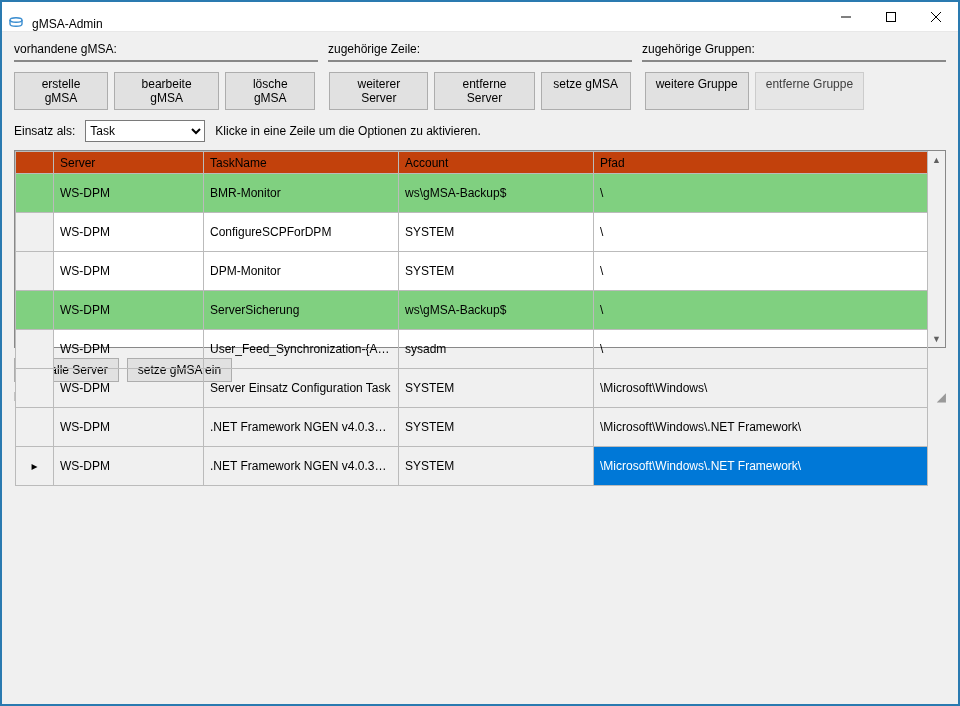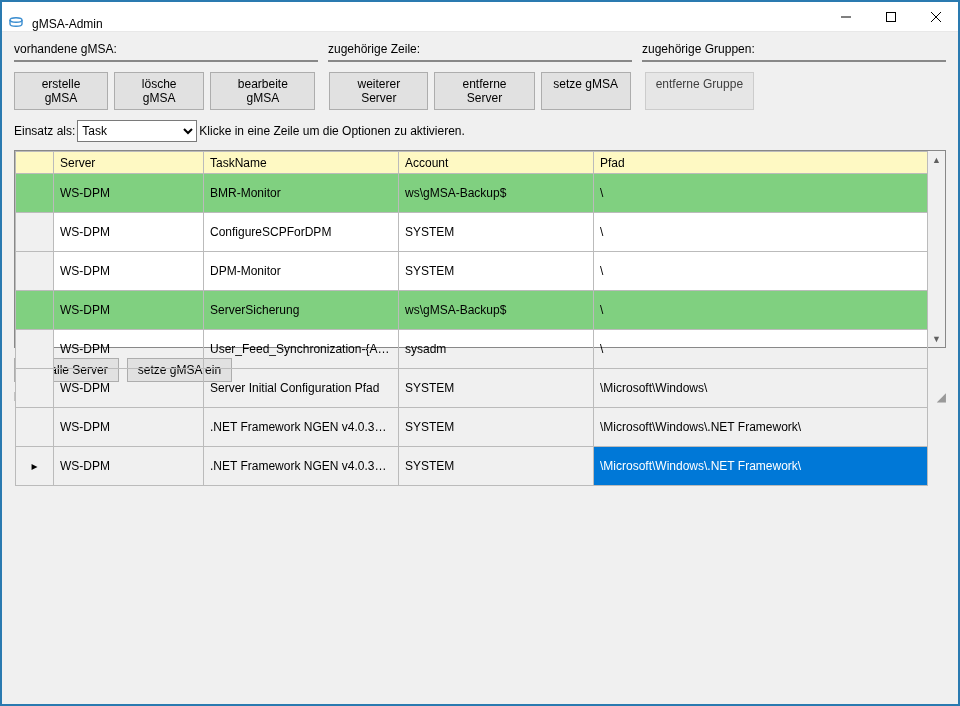--- a/index.html
+++ b/index.html
@@ -22,31 +22,31 @@
   .scrollbar .arr { position: absolute; left: 0; right: 0; height: 17px; display: flex; align-items: center; justify-content: center; color: #606060; font-size: 9px; }
   .scrollbar .arr.up { top: 0; }
   .scrollbar .arr.dn { bottom: 0; }
   
   .btnrow { display: flex; gap: 8px; margin: 10px 0; }
   .btnrow.main { gap: 14px; }
   .btnrow .group { display: flex; gap: 6px; }
   .btn { background: #e1e1e1; border: 1px solid #adadad; padding: 4px 10px; min-width: 90px; text-align: center; cursor: default; }
   .btn.disabled { color: #404040; border-color: #ccc; background: #e6e6e6; }
   
-  .einsatz { display: flex; align-items: center; gap: 2px; margin-bottom: 8px; }
+  .einsatz { display: flex; align-items: center; gap: 10px; margin-bottom: 8px; }
   .einsatz select { width: 120px; height: 22px; background: #fff; border: 1px solid #7a7a7a; }
   .einsatz .hint { color: #000; }
   
   .gridwrap { border: 1px solid #888; background: #fff; height: 198px; position: relative; }
   .gridscroll { position: absolute; right: 0; top: 0; bottom: 0; width: 17px; background: #f0f0f0; }
   .gridscroll .arr { position: absolute; left: 0; right: 0; height: 17px; display: flex; align-items: center; justify-content: center; color: #606060; font-size: 9px; }
   .gridscroll .arr.up { top: 0; }
   .gridscroll .arr.dn { bottom: 0; }
   table.grid { border-collapse: collapse; width: calc(100% - 17px); table-layout: fixed; }
-  table.grid th { background: #fef9c3; border: 1px solid #bbb; text-align: left; font-weight: normal; padding: 3px 6px; height: 22px; }
+  table.grid th { background: #c2410c; border: 1px solid #bbb; text-align: left; font-weight: normal; padding: 3px 6px; height: 22px; }
   table.grid td { border: 1px solid #bbb; padding: 12px 6px; height: 18px; white-space: nowrap; overflow: hidden; text-overflow: ellipsis; }
   table.grid tr.hl td { background: #80d080; }
   table.grid td.selcell { background: #0078d7; color: #fff; }
   .rowhdr { width: 38px; background: #f0f0f0; text-align: center; }
   
   .bottombtns { display: flex; gap: 8px; margin-top: 10px; }
   .status { margin-top: 8px; color: #000; font-size: 12px; display:flex; }
   .status .gripper { margin-left:auto; color:#999; width:14px; text-align:right; }
 </style>
 </head>
@@ -102,29 +102,30 @@
 
           <div class="arr dn">▼</div>
         </div>
       </div>
     </div>
   </div>
 
   <div class="btnrow main">
     <div class="group" style="width:33%;">
       <div class="btn">erstelle gMSA</div>
+      <div class="btn">bearbeite gMSA</div>
       <div class="btn">lösche gMSA</div>
-      <div class="btn">bearbeite gMSA</div>
     </div>
     <div class="group" style="width:33%;">
       <div class="btn">weiterer Server</div>
       <div class="btn">entferne Server</div>
       <div class="btn">setze gMSA</div>
     </div>
     <div class="group" style="width:33%;">
+      <div class="btn">weitere Gruppe</div>
       <div class="btn disabled">entferne Gruppe</div>
     </div>
   </div>
 
   <div class="einsatz">
     <span>Einsatz als:</span>
     <select>
       <option>Task</option>
     </select>
     <span class="hint">Klicke in eine Zeile um die Optionen zu aktivieren.</span>
@@ -180,21 +181,21 @@
           <tr>
             <td class="rowhdr"></td>
             <td>WS-DPM</td>
             <td>User_Feed_Synchronization-{A6AB57...</td>
             <td>sysadm</td>
             <td>\</td>
           </tr>
           <tr>
             <td class="rowhdr"></td>
             <td>WS-DPM</td>
-            <td>Server Initial Configuration Pfad</td>
+            <td>Server Einsatz Configuration Task</td>
             <td>SYSTEM</td>
             <td>\Microsoft\Windows\</td>
           </tr>
           <tr>
             <td class="rowhdr"></td>
             <td>WS-DPM</td>
             <td>.NET Framework NGEN v4.0.30319</td>
             <td>SYSTEM</td>
             <td>\Microsoft\Windows\.NET Framework\</td>
           </tr>

